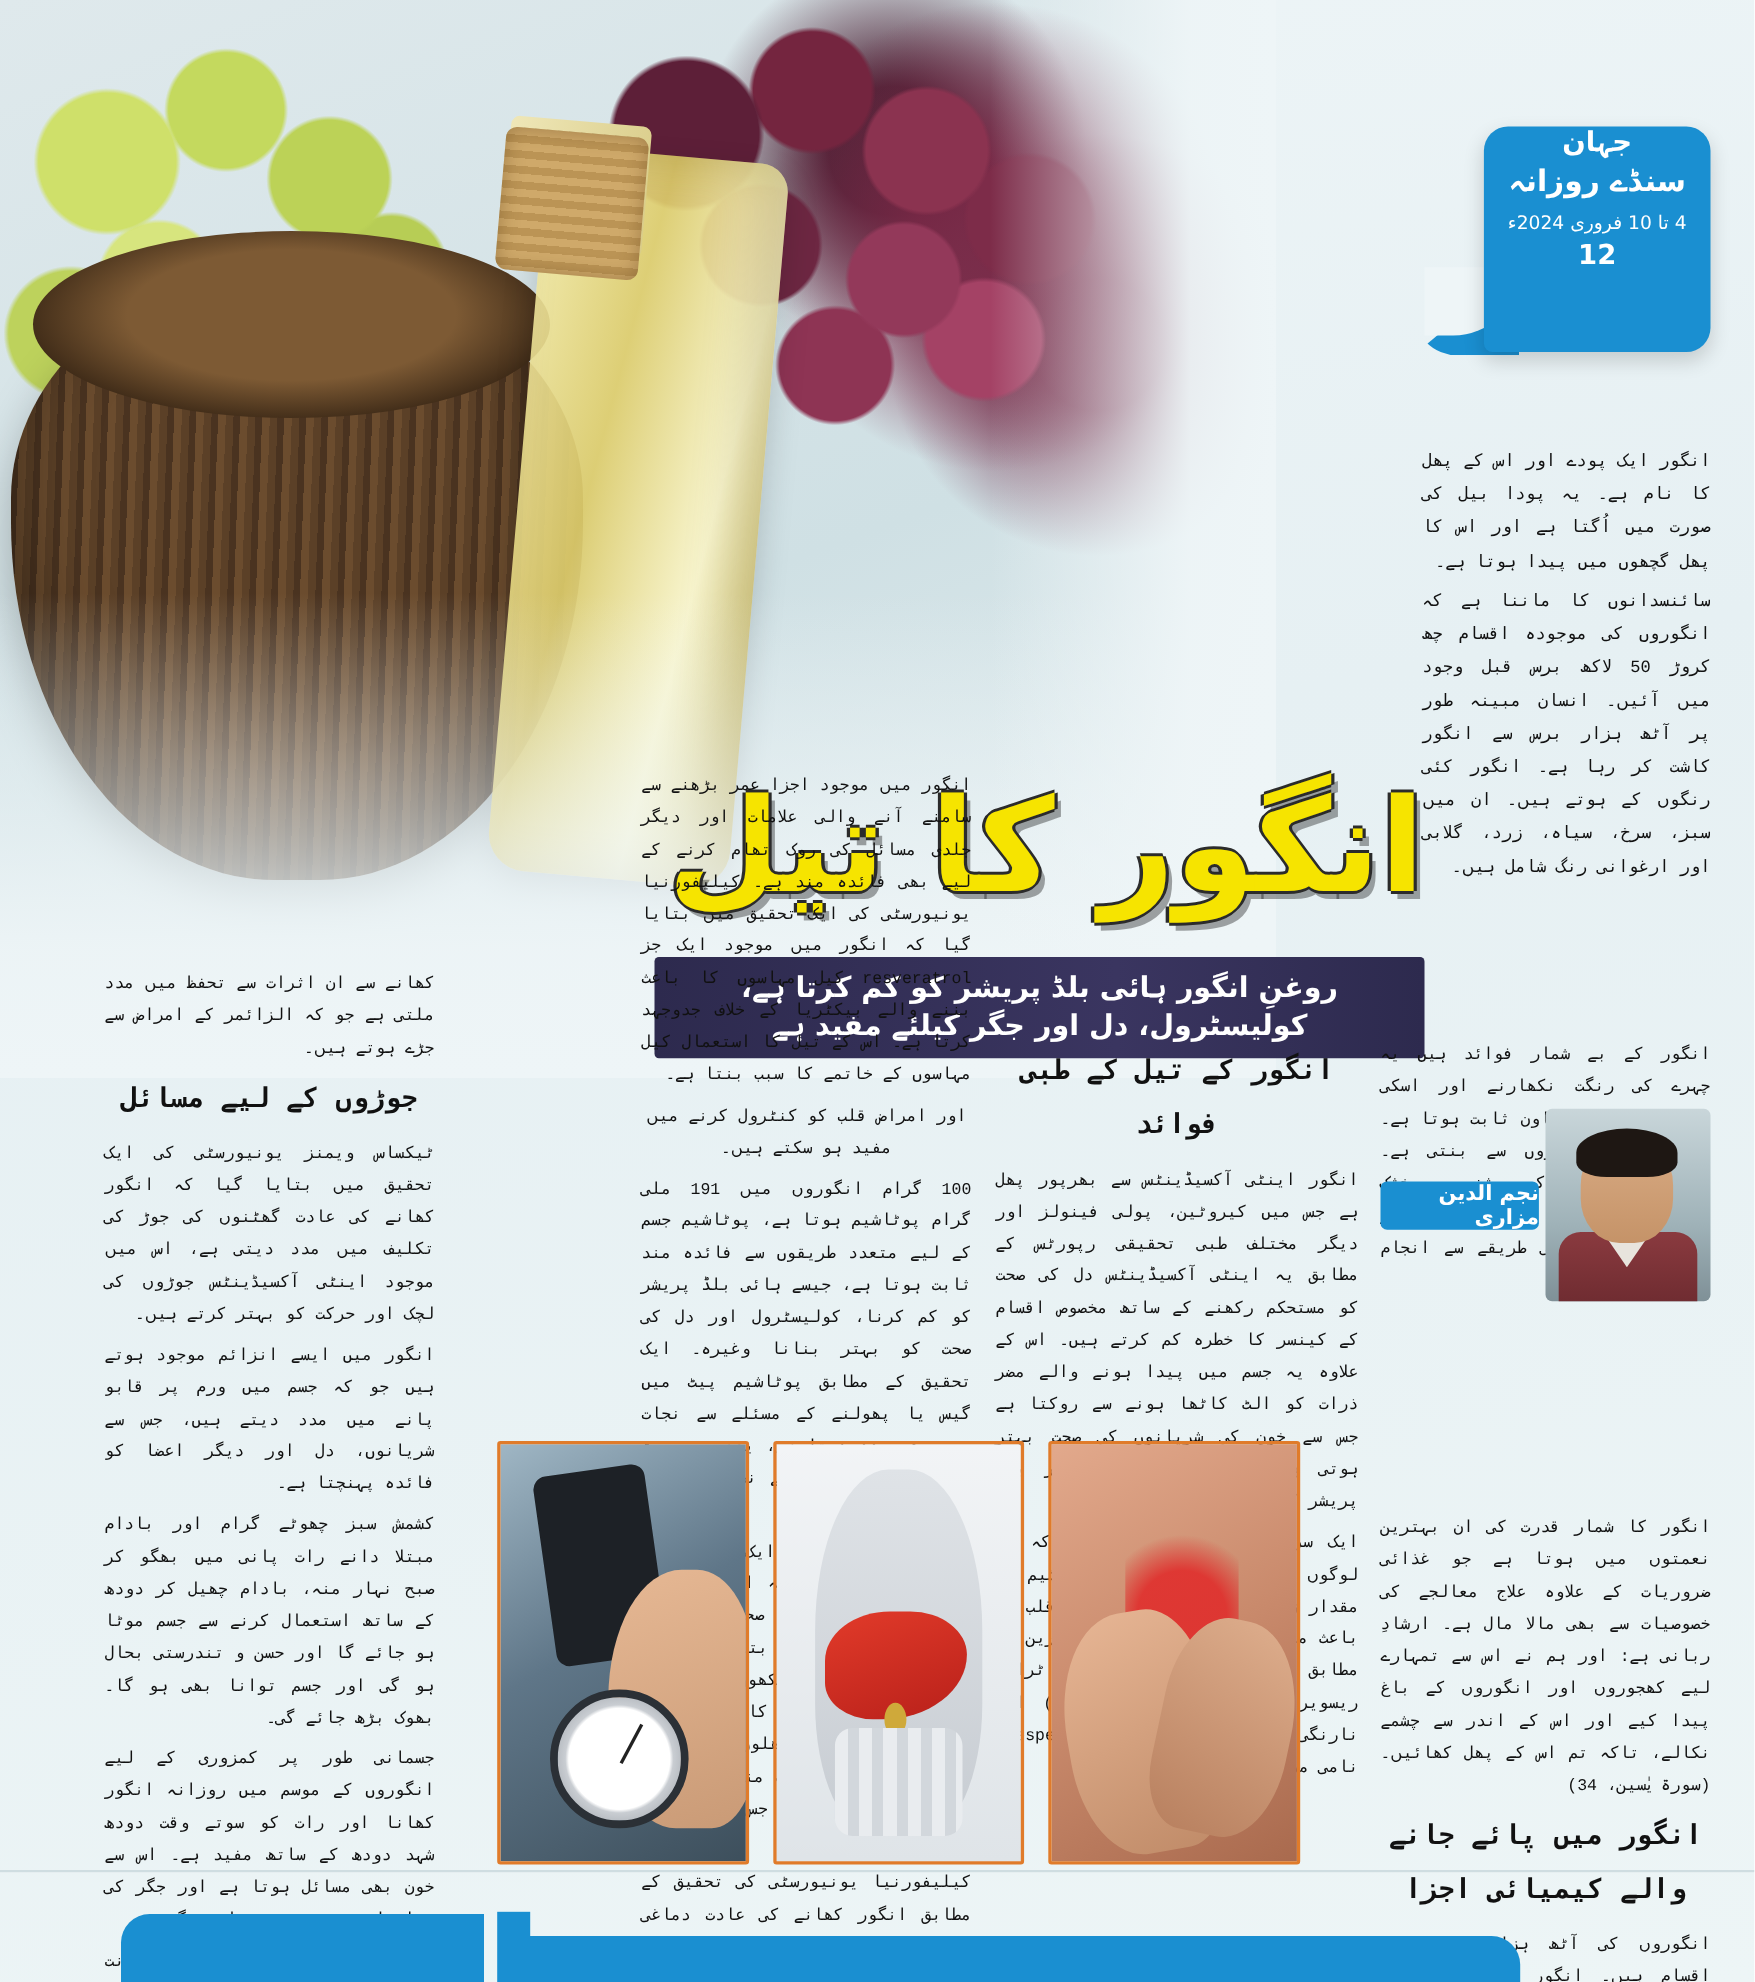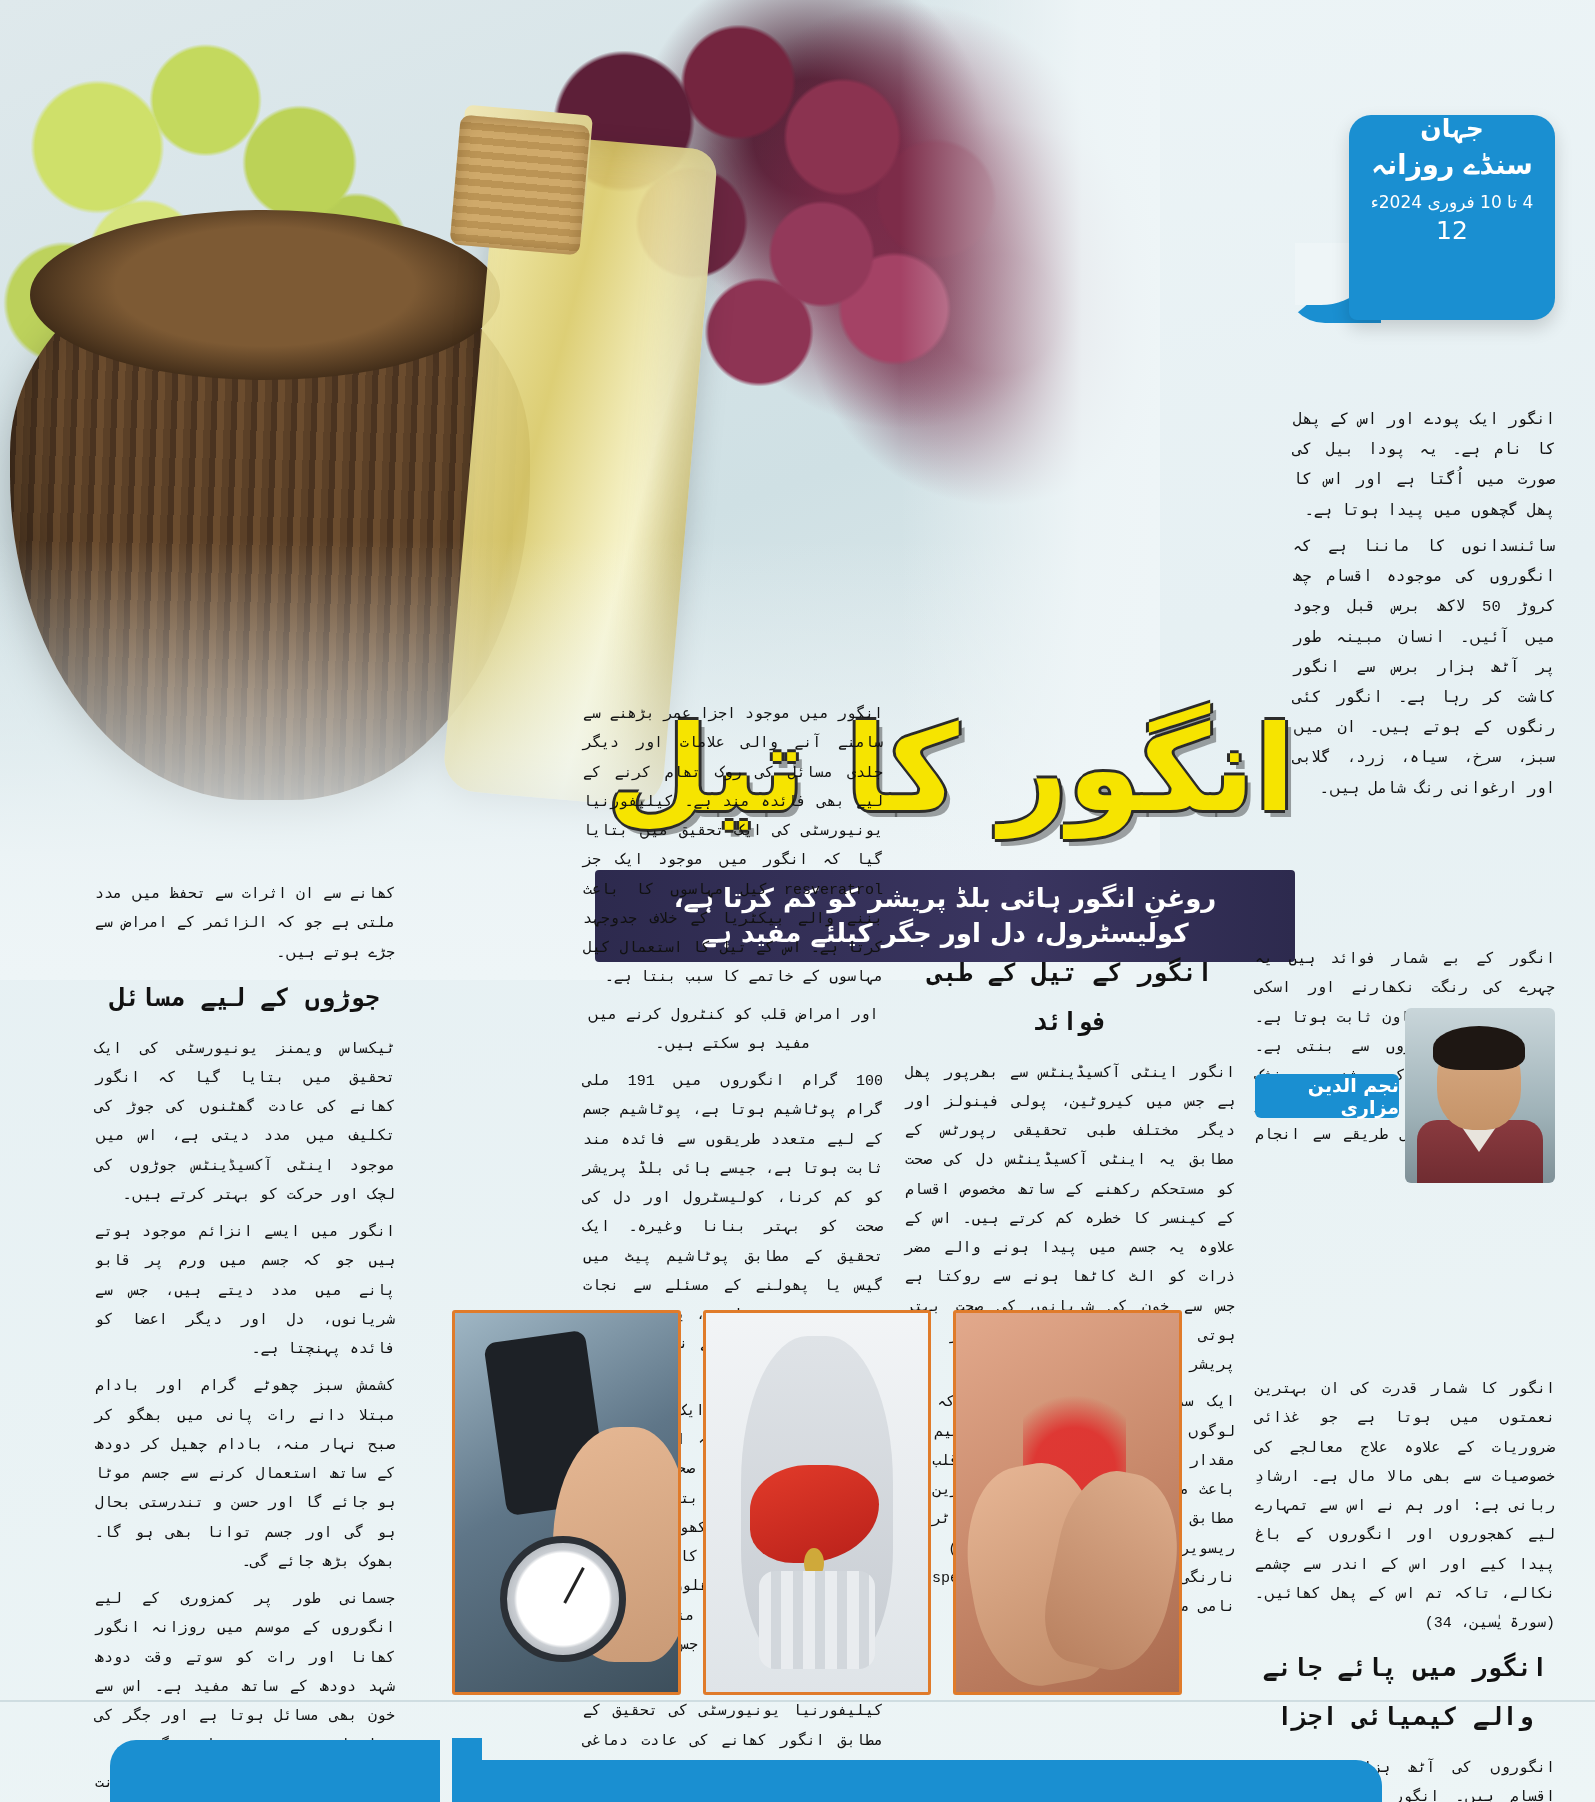--- a/index.html
+++ b/index.html
@@ -157,21 +157,21 @@
     margin-top: 6px;
     direction: rtl;
   }
   .badge-date {
     font-size: 17px;
     margin-top: 12px;
     direction: rtl;
   }
   .badge-num {
     font-size: 25px;
-    font-weight: normal;
+    font-weight: bold;
     margin-top: 4px;
   }
 
   
   .headline {
     position: absolute;
     right: 300px; top: 700px;
     font-family: "DejaVu Sans", sans-serif;
     font-size: 118px;
     font-weight: bold;

